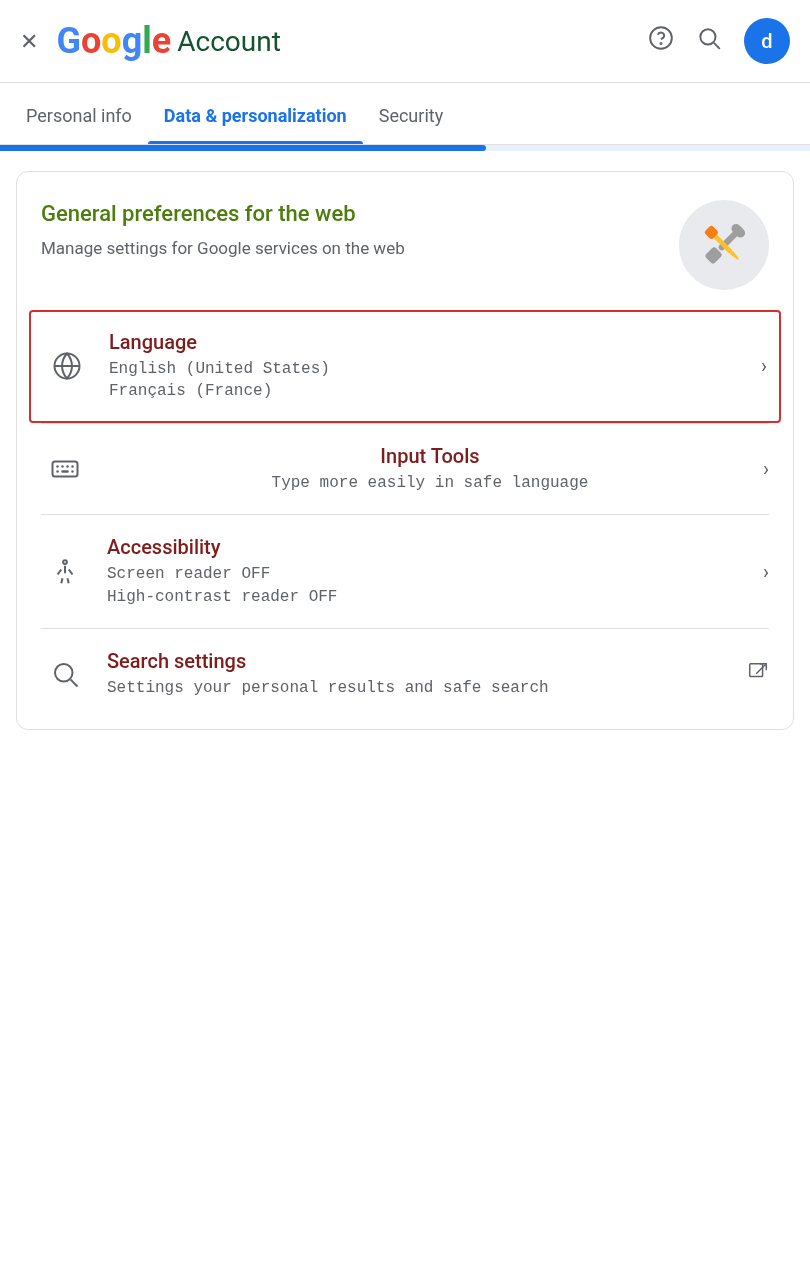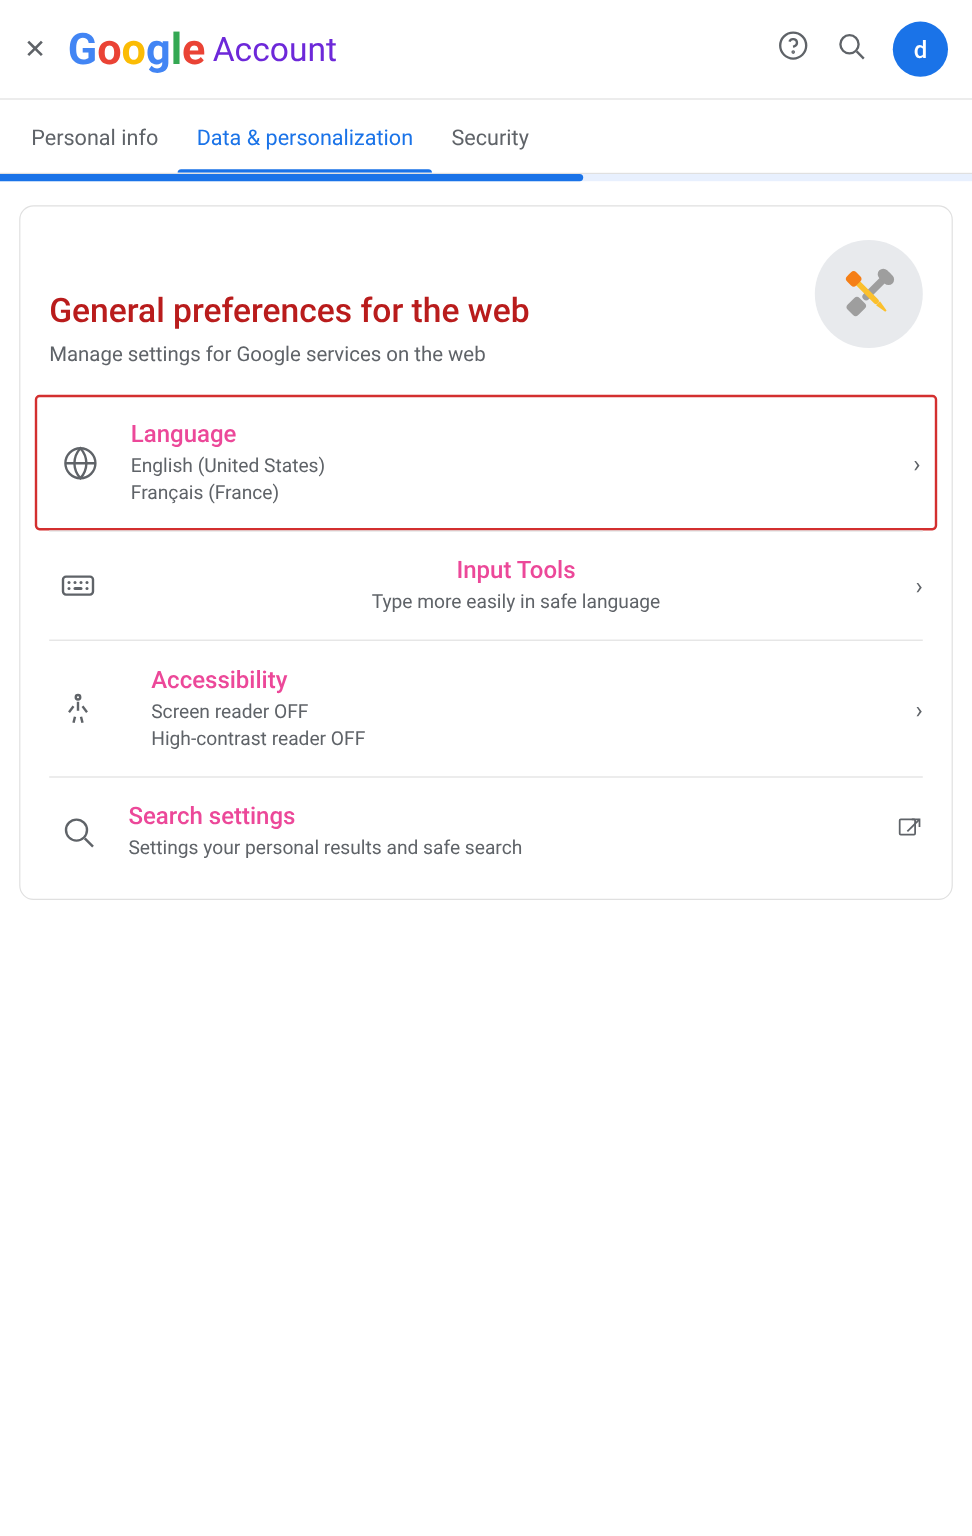--- a/index.html
+++ b/index.html
@@ -36,21 +36,21 @@
 
     .google-logo .g { color: #4285F4; }
     .google-logo .o1 { color: #EA4335; }
     .google-logo .o2 { color: #FBBC05; }
     .google-logo .g2 { color: #4285F4; }
     .google-logo .l { color: #34A853; }
     .google-logo .e { color: #EA4335; }
 
     .header-title-text {
       font-size: 28px;
-      color: #6d28d9;
+      color: #14532d;
       font-weight: 400;
       margin-left: 6px;
     }
 
     .header-icons {
       margin-left: auto;
       display: flex;
       align-items: center;
       gap: 22px;
     }
@@ -88,21 +88,21 @@
       font-size: 18px;
       color: #5f6368;
       cursor: pointer;
       white-space: nowrap;
       position: relative;
       font-weight: 400;
     }
 
     .nav-tab.active {
       color: #1a73e8;
-      font-weight: 400;
+      font-weight: 700;
     }
 
     .nav-tab.active::after {
       content: '';
       position: absolute;
       bottom: 0;
       left: 0;
       right: 0;
       height: 3px;
       background: #1a73e8;
@@ -141,26 +141,25 @@
     }
 
     .card-header {
       display: flex;
       align-items: flex-start;
       justify-content: space-between;
       margin-bottom: 20px;
     }
 
     .card-title {
-      font-size: 28px;
+      font-size: 22px;
       font-weight: 500;
-      color: #b91c1c;
+      color: #4d7c0f;
       line-height: 1.3;
       max-width: 500px;
-      margin-top: 41px;
     }
 
     .card-description {
       font-size: 17px;
       color: #5f6368;
       margin-top: 8px;
       line-height: 1.4;
     }
 
     .card-icon-wrap {
@@ -201,28 +200,29 @@
       margin-right: 18px;
     }
 
     .settings-item-content {
       flex: 1;
     }
 
     .settings-item-title {
       font-size: 20px;
       font-weight: 500;
-      color: #ec4899;
+      color: #7f1d1d;
       margin-bottom: 4px;
     }
 
     .settings-item-subtitle {
       font-size: 16px;
       color: #5f6368;
       line-height: 1.4;
+      font-family: Liberation Mono, monospace;
     }
 
     .settings-item-arrow {
       font-size: 20px;
       color: #5f6368;
       margin-left: 10px;
     }
 
     .settings-item-external {
       font-size: 20px;
@@ -332,21 +332,21 @@
       </div>
       <div class="settings-item-content">
         <div class="settings-item-title">Input Tools</div>
         <div class="settings-item-subtitle">Type more easily in safe language</div>
       </div>
       <span class="settings-item-arrow">›</span>
     </div>
 
     <div class="divider"></div>
 
-    <div class="settings-item" style="border-top: none; padding: 20px 0; gap: 19px;">
+    <div class="settings-item" style="border-top: none; padding: 20px 0;">
       <div class="settings-item-icon">
         <svg width="30" height="30" viewBox="0 0 24 24" fill="none" stroke="#5f6368" stroke-width="1.6">
           <circle cx="12" cy="4" r="1.5"></circle>
           <path d="M12 7v6"></path>
           <path d="M9 10l-3 4"></path>
           <path d="M15 10l3 4"></path>
           <path d="M10 17l-1 4"></path>
           <path d="M14 17l1 4"></path>
         </svg>
       </div>

